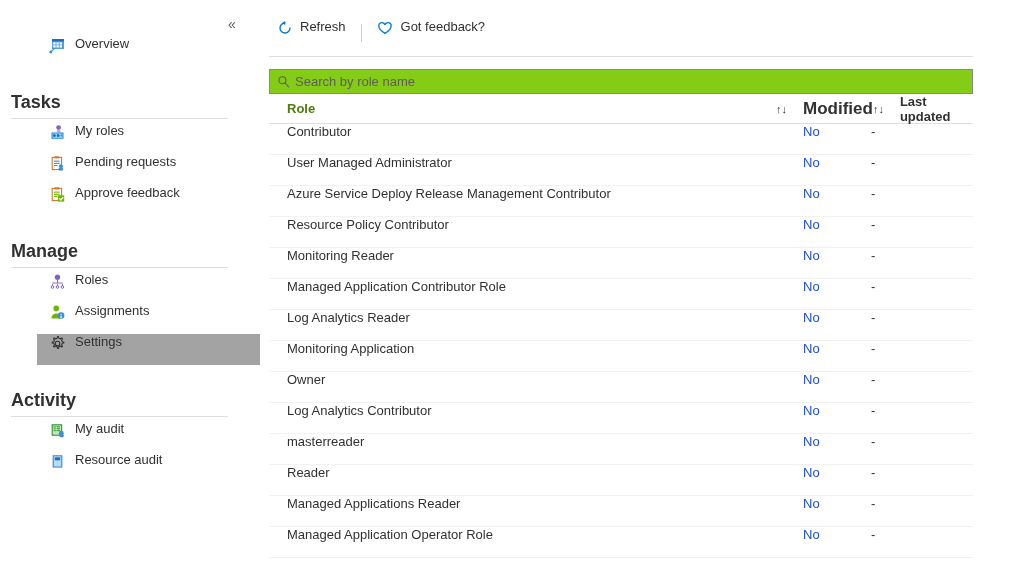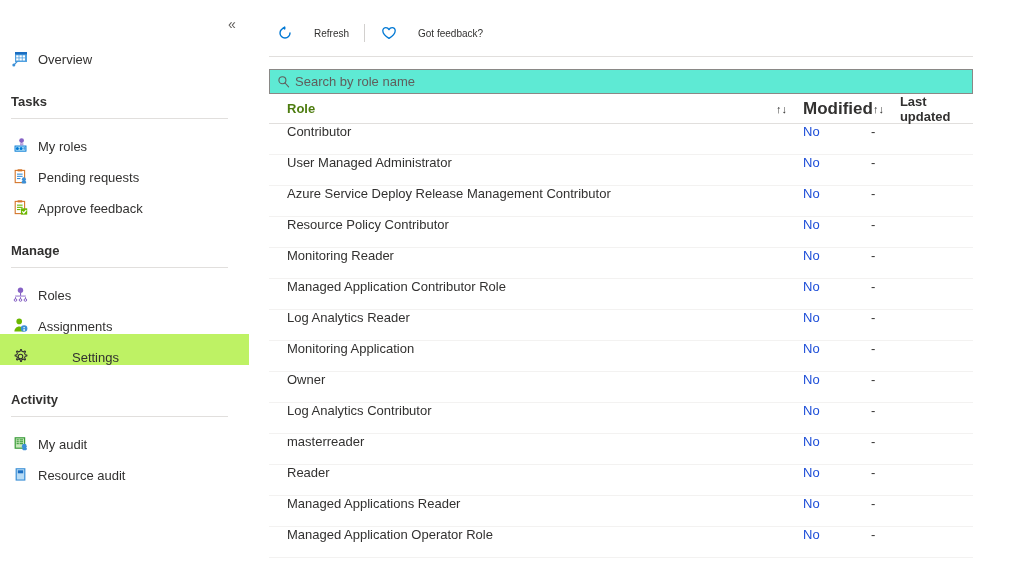--- a/index.html
+++ b/index.html
@@ -48,50 +48,50 @@
     justify-content: center;
     color: #605e5c;
     font-size: 14px;
     line-height: 1;
     cursor: pointer;
     user-select: none;
   }
   .nav-item {
     height: 31px;
     display: flex;
-    align-items: flex-end;
+    align-items: flex-start;
     padding-left: 11px;
     box-sizing: border-box;
     cursor: pointer;
     width: 249px;
+    margin-left: 37px;
   }
   .nav-item.selected {
-    background: #bef264;
-    gap: 34px;
+    background: #a3a3a3;
   }
   .nav-icon {
     width: 18px;
     height: 18px;
     flex: 0 0 18px;
     margin-right: 9px;
     display: flex;
     align-items: center;
     justify-content: center;
   }
   .nav-label {
     font-size: 13px;
     color: #323130;
     white-space: nowrap;
   }
   .section-head {
     padding: 0 0 0 11px;
     margin-top: 12px;
   }
   .section-title {
-    font-size: 13px;
+    font-size: 18px;
     font-weight: bold;
     color: #323130;
     line-height: 20px;
     margin-top: 25px;
   }
   .section-rule {
     height: 1px;
     background: #e1dfdd;
     width: 217px;
     margin: 6px 0 4px 0;
@@ -124,28 +124,27 @@
   }
   .command-bar {
     display: flex;
     align-items: center;
     height: 38px;
     padding: 0 0 0 9px;
     margin-top: 14px;
   }
   .cmd-btn {
     display: flex;
-    align-items: center;
+    align-items: flex-start;
     height: 28px;
     padding: 0 7px;
     cursor: pointer;
     color: #323130;
-    font-size: 10px;
+    font-size: 13px;
     white-space: nowrap;
-    gap: 14px;
   }
   .cmd-icon {
     width: 17px;
     height: 17px;
     margin-right: 7px;
     display: flex;
     align-items: center;
     justify-content: center;
     color: #0078d4;
   }
@@ -162,21 +161,21 @@
   }
 
   .search-wrap {
     margin: 12px 38px 0 9px;
     height: 25px;
     border: 1px solid #8a8886;
     box-sizing: border-box;
     display: flex;
     align-items: center;
     padding: 0 6px;
-    background: #5eead4;
+    background: #84cc16;
   }
   .search-icon {
     width: 14px;
     height: 14px;
     display: flex;
     align-items: center;
     justify-content: center;
     color: #605e5c;
     flex: 0 0 14px;
     margin-right: 5px;

